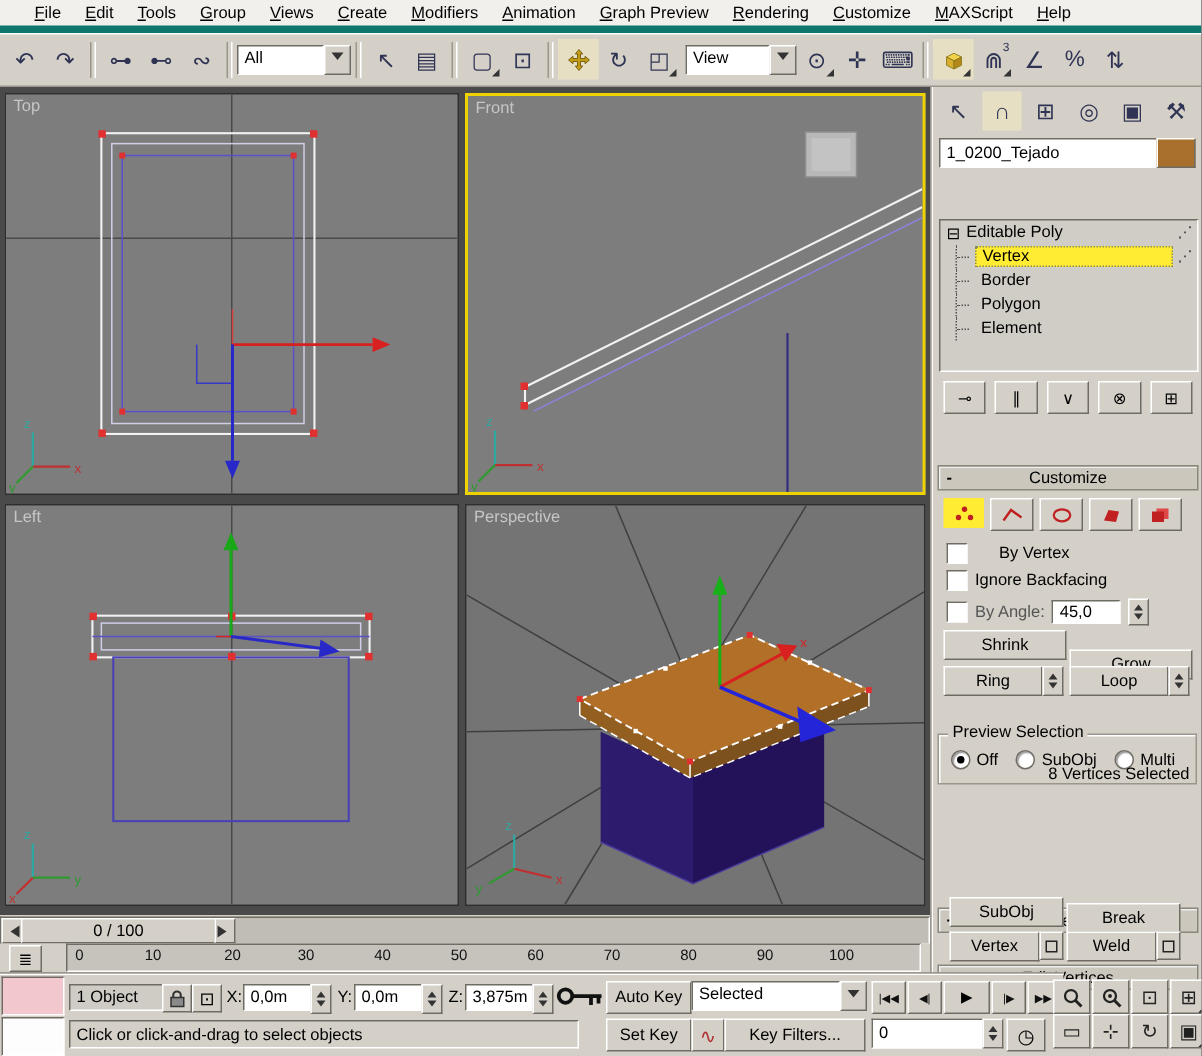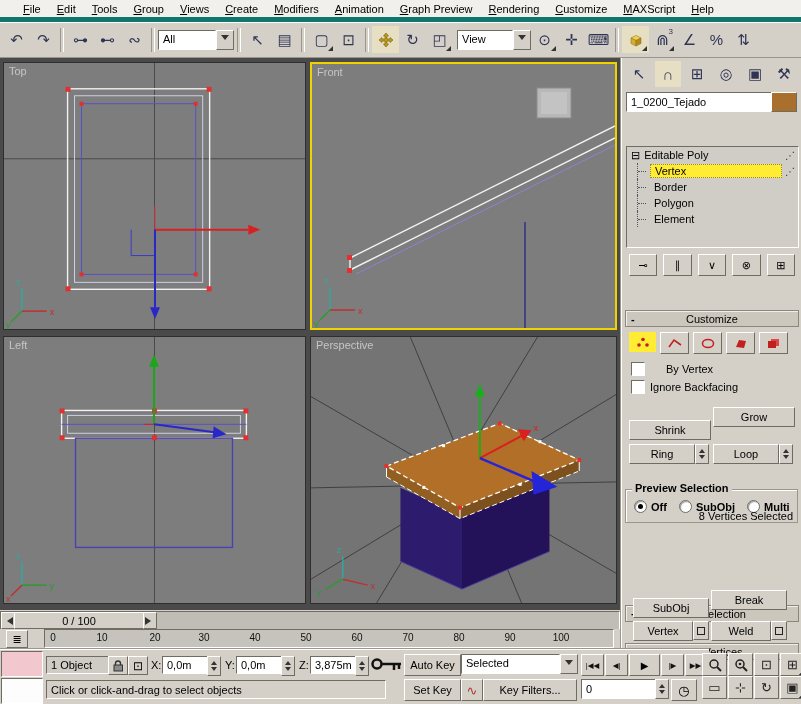--- a/index.html
+++ b/index.html
@@ -40,21 +40,21 @@
   .rad.on::after{content:"";position:absolute;left:3px;top:3px;width:5px;height:5px;border-radius:50%;background:#000;}
   .spn{width:12px;display:flex;flex-direction:column;justify-content:center;background:#d4d0c8;border:1px solid;border-color:#fff #6f6c64 #6f6c64 #fff;}
   .spn i{display:block;margin:1px auto;width:0;height:0;border-left:3px solid transparent;border-right:3px solid transparent;}
   .spn .u{border-bottom:4px solid #333;}
   .spn .d{border-top:4px solid #333;}
   .srow{height:16px;display:flex;align-items:center;padding-left:4px;position:relative;}
   .tree{width:12px;height:16px;border-left:1px dotted #555;position:relative;margin-left:6px;flex:none;}
   .tree::after{content:"";position:absolute;left:0;top:8px;width:8px;border-top:1px dotted #555;}
   .vhl{background:#ffec33;border:1px dotted #8a8a5a;padding:0 4px;margin-right:16px;flex:1;}
   .rdots{position:absolute;right:3px;font-size:10px;color:#333;}
-  .grp{border:1px solid #9a968c;box-shadow:inset 1px 1px 0 #fff;position:relative;font-weight:bold;}
+  .grp{border:1px solid #9a968c;box-shadow:inset 1px 1px 0 #fff;position:relative;}
   .grp .lg{position:absolute;top:-8px;left:6px;background:#d4d0c8;padding:0 3px;}
   .setbox{width:14px;height:17px;}
   .setbox::after{content:"";width:6px;height:6px;border:1px solid #222;display:block;}
   
   #tslider{left:0;top:610px;width:620px;height:19px;background:#d4d0c8;}
   #tbar{left:0;top:629px;width:620px;height:19px;background:#d4d0c8;}
   #statusbar{left:0;top:648px;width:709px;height:56px;background:#d4d0c8;border-top:1px solid #9a968c;box-shadow:inset 0 1px 0 #fff;box-sizing:border-box;}
   .fieldtxt{display:flex;align-items:center;padding:0 4px;overflow:hidden;}
   .tick{position:absolute;top:2px;transform:translateX(-50%);font-size:10px;color:#111;}
   .tri-l{width:0;height:0;border:4px solid transparent;border-right:6px solid #333;}
@@ -425,25 +425,36 @@
     </div>
 
     <div class="abs" style="left:10px;top:304px;display:flex;align-items:center;gap:21px">
       <span class="cb sunken"></span>
       <span>By Vertex</span>
     </div>
     <div class="abs" style="left:10px;top:322px;display:flex;align-items:center;gap:5px">
       <span class="cb sunken"></span>
       <span>Ignore Backfacing</span>
     </div>
+    <div class="abs" style="left:10px;top:341px;display:flex;align-items:center;gap:5px">
+      <span class="cb sunken"></span>
+      <span style="color:#555">By Angle:</span>
+      <span class="sunken white fieldtxt" style="width:36px;height:14px">
+          <span>45,0</span>
+        </span>
+      <span class="spn" style="height:16px">
+          <i class="u"></i>
+          <i class="d"></i>
+        </span>
+    </div>
 
     <div class="btn raised abs" style="left:8px;top:362px;width:80px;height:18px">
         <span>Shrink</span>
       </div>
-    <div class="btn raised abs" style="left:92px;top:349px;width:80px;height:18px">
+    <div class="btn raised abs" style="left:92px;top:375px;width:80px;height:18px">
         <span>Grow</span>
       </div>
 
     <div class="btn raised abs" style="left:8px;top:386px;width:64px;height:18px">
         <span>Ring</span>
       </div>
     <span class="spn abs" style="left:74px;top:386px;height:18px">
         <i class="u"></i>
         <i class="d"></i>
       </span>
@@ -476,21 +487,21 @@
       <span class="rt">Soft Selection</span>
     </div>
     <div class="roll abs" style="left:4px;top:517px;width:172px">
       <span class="pm">-</span>
       <span class="rt">Edit Vertices</span>
     </div>
 
     <div class="btn raised abs" style="left:12px;top:540px;width:74px;height:18px">
         <span>SubObj</span>
       </div>
-    <div class="btn raised abs" style="left:90px;top:532px;width:74px;height:18px">
+    <div class="btn raised abs" style="left:90px;top:544px;width:74px;height:18px">
         <span>Break</span>
       </div>
     <div class="btn raised abs" style="left:12px;top:563px;width:58px;height:18px">
         <span>Vertex</span>
       </div>
     <div class="btn raised setbox abs" style="left:72px;top:563px"></div>
     <div class="btn raised abs" style="left:90px;top:563px;width:58px;height:18px">
         <span>Weld</span>
       </div>
     <div class="btn raised setbox abs" style="left:150px;top:563px"></div>

